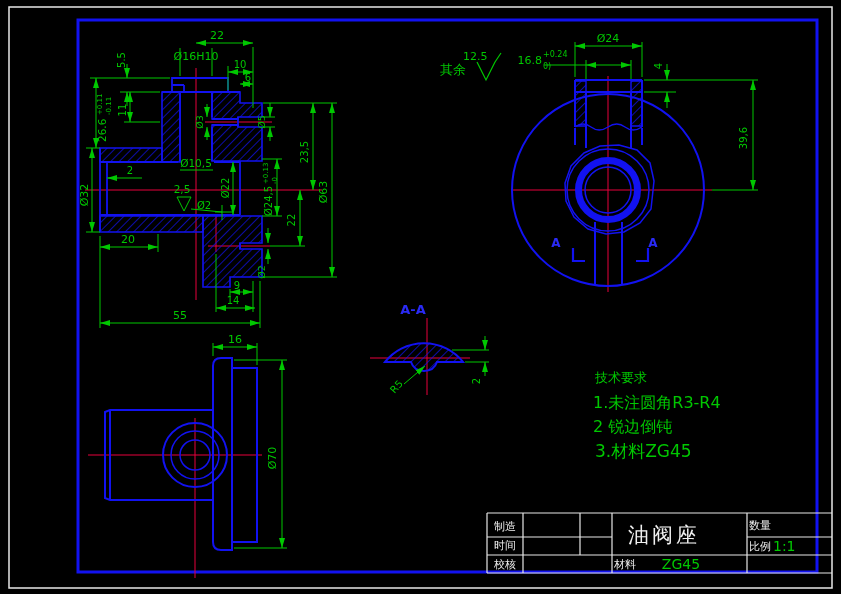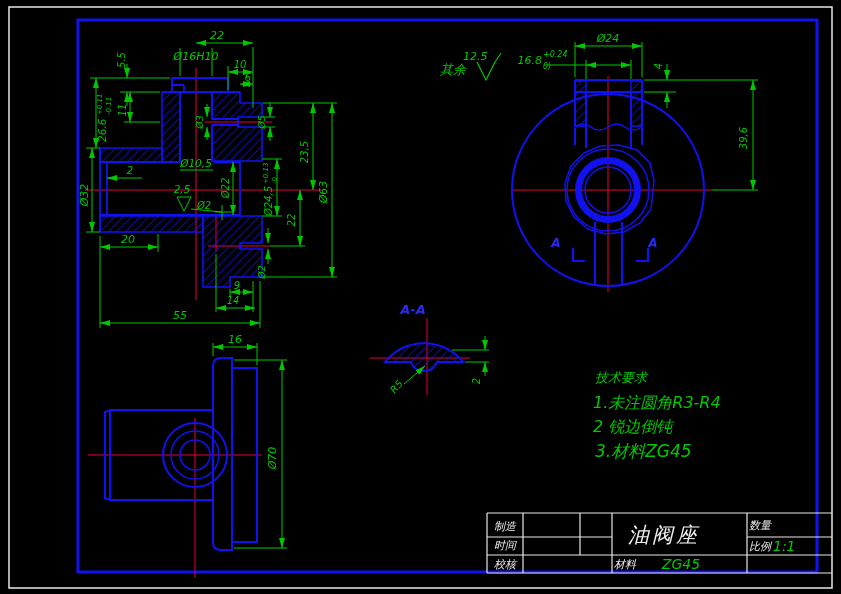--- a/index.html
+++ b/index.html
@@ -1,17 +1,17 @@
 <!DOCTYPE html>
 <html><head>
 <meta charset="utf-8">
 <style>
   html,body{margin:0;padding:0;background:#000;}
   .canvas{position:relative;width:841px;height:594px;background:#000;overflow:hidden;
-          font-family:"DejaVu Sans", sans-serif;font-style:italic;}
+          font-family:"DejaVu Sans", sans-serif;}
   svg text{font-family:"DejaVu Sans", sans-serif;}
   .dim{fill:#00c800;}
   .blue-text{fill:#2a2af5;font-weight:bold;}
   .white-text{fill:#f0f0f0;}
   .green-text{fill:#00c800;}
 </style>
 </head>
 <body>
 
 <div class="canvas">

